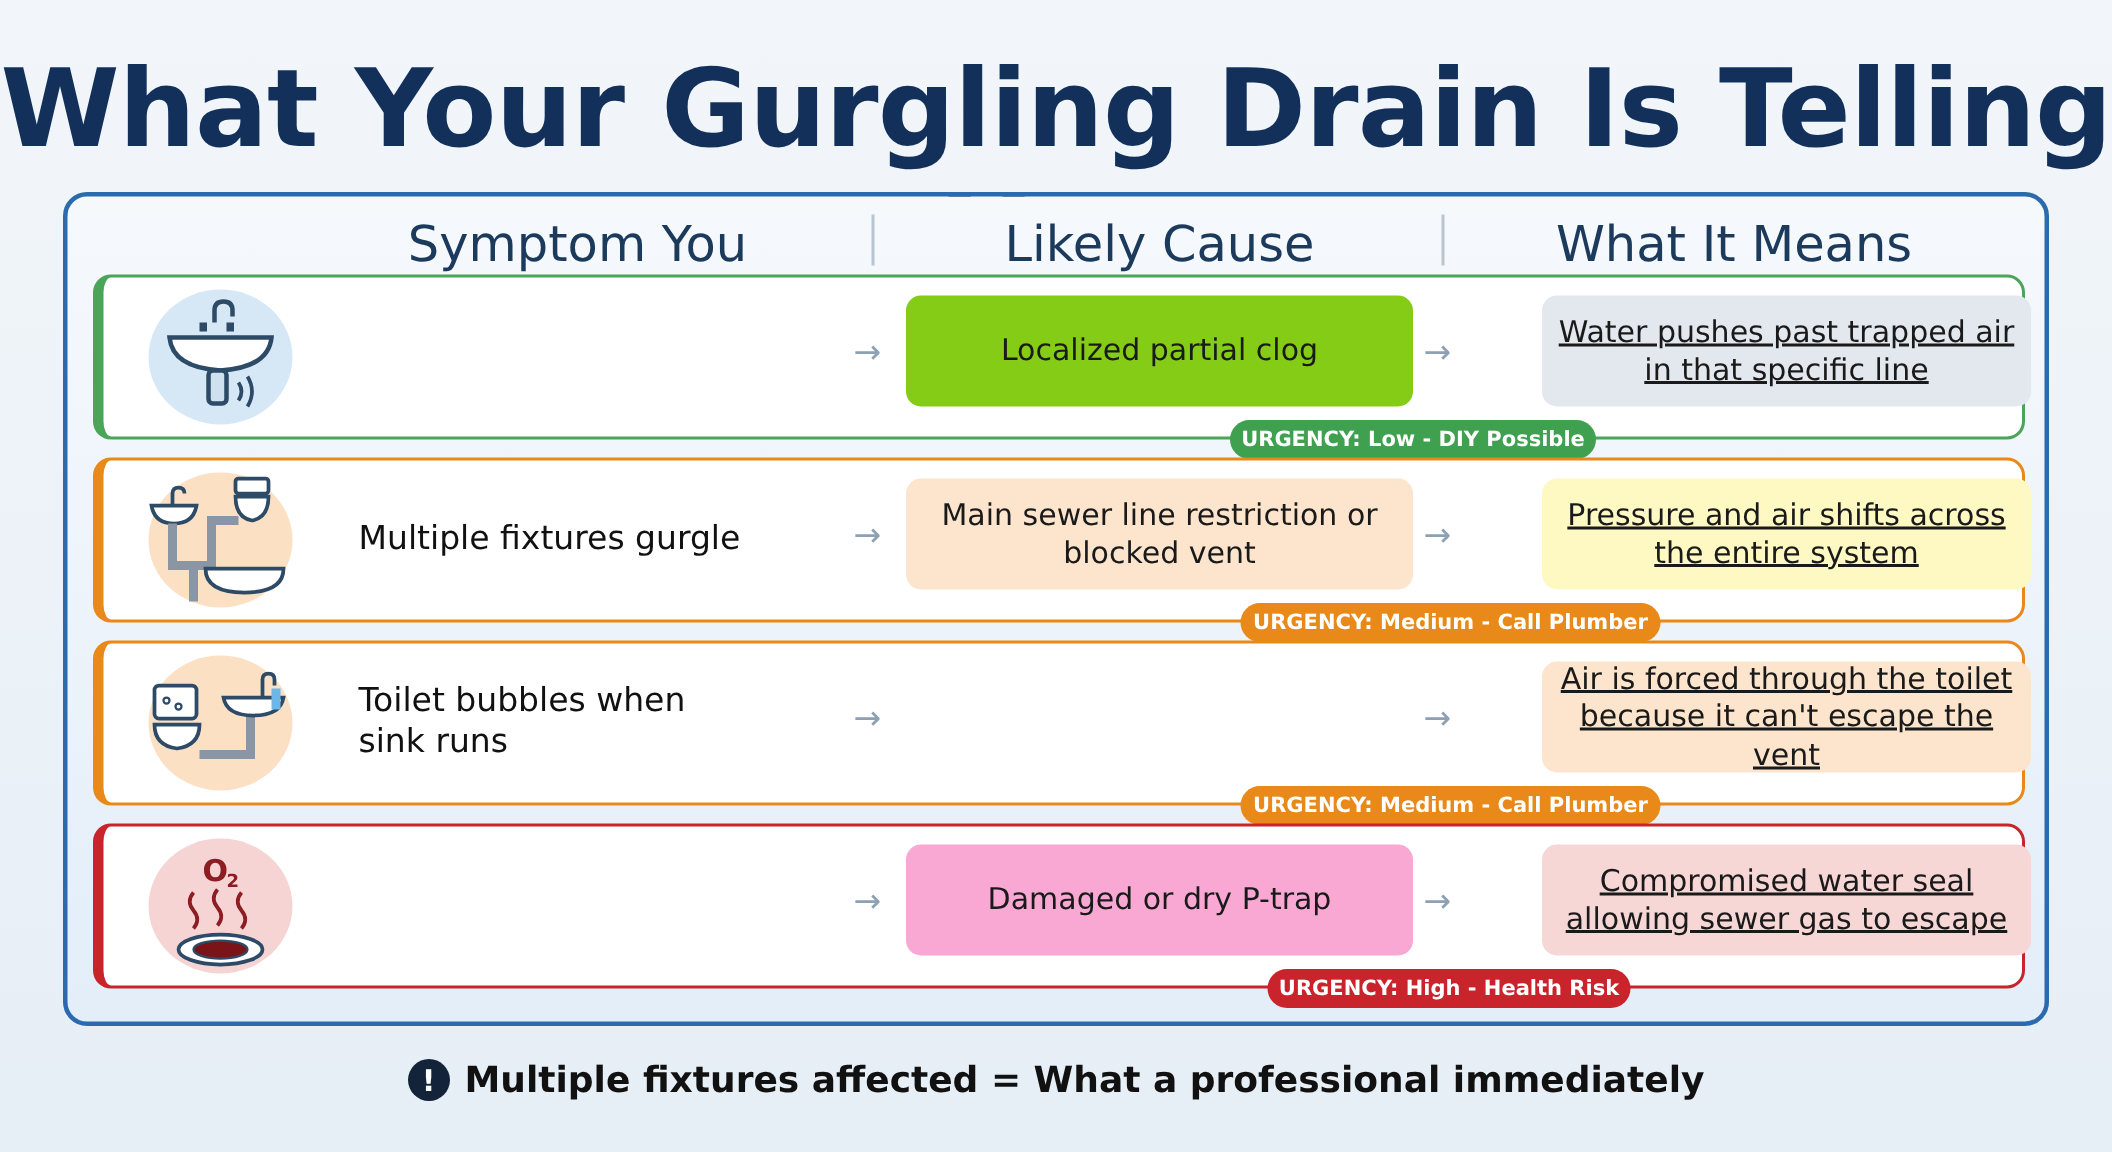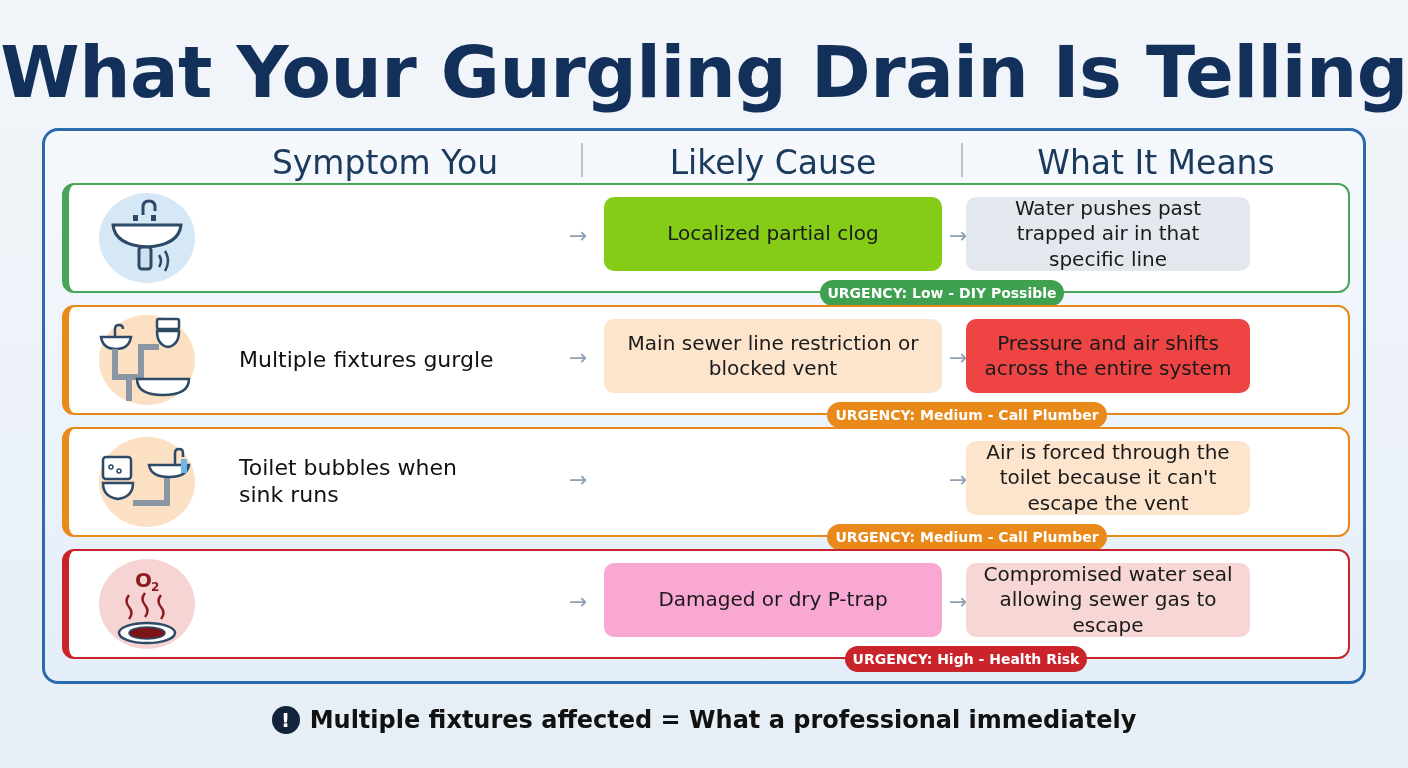--- a/index.html
+++ b/index.html
@@ -32,21 +32,21 @@
     position: absolute; left: 170px; top: 0; height: 106px; width: 320px;
     display: flex; align-items: center; font-size: 22px; color: #111; line-height: 1.22;
   }
   .arrow { position: absolute; top: 38px; font-size: 22px; color: #8ea0b3; }
   .box {
     position: absolute; top: 12px; height: 74px; border-radius: 10px;
     display: flex; align-items: center; justify-content: center; text-align: center;
     font-size: 20px; color: #1a1a1a; line-height: 1.26; padding: 0 10px;
   }
   .cause { left: 535px; width: 338px; }
-  .means { left: 897px; width: 284px; }
+  .means { left: 959px; width: 326px; text-decoration: underline; }
   .badge {
     position: absolute; top: 95px; height: 26px; border-radius: 13px;
     color: #fff; font-size: 14px; font-weight: bold;
     display: flex; align-items: center; justify-content: center; padding: 0 14px; white-space: nowrap;
   }
   .footer {
     position: absolute; left: 0; top: 706px; width: 1408px; display: flex;
     justify-content: center; align-items: center; gap: 10px;
     font-size: 24px; font-weight: bold; color: #111;
   }
@@ -94,21 +94,21 @@
         <rect x="58" y="4" width="22" height="10" rx="2" fill="#fff" stroke="#2d4a66" stroke-width="2.5"></rect>
         <path d="M58 16 h22 q0 14 -11 16 q-11 -2 -11 -16z" fill="#fff" stroke="#2d4a66" stroke-width="2.5"></path>
         <path d="M38 64 h52 q0 16 -26 16 q-26 0 -26 -16z" fill="#fff" stroke="#2d4a66" stroke-width="2.5"></path>
         <path d="M30 86 v-22" stroke="#8a96a3" stroke-width="6"></path>
       </svg>
     </div>
     <div class="symptom">Multiple fixtures gurgle</div>
     <div class="arrow" style="left:500px;">→</div>
     <div class="box cause" style="background:#fce5cc;">Main sewer line restriction or blocked vent</div>
     <div class="arrow" style="left:880px;">→</div>
-    <div class="box means" style="background:#ef4444;">Pressure and air shifts across the entire system</div>
+    <div class="box means" style="background:#fef9c3;">Pressure and air shifts across the entire system</div>
     <div class="badge" style="left:758px;width:280px;background:#e8891a;">URGENCY: Medium - Call Plumber</div>
   </div>
 
   <div class="row" style="top:296px;border-color:#e8891a;">
     <div class="icon-circle" style="background:#fbe0c4;">
       <svg width="96" height="90" viewBox="0 0 96 90">
         <rect x="4" y="20" width="28" height="22" rx="3" fill="#fff" stroke="#2d4a66" stroke-width="2.5"></rect>
         <circle cx="12" cy="30" r="2" fill="none" stroke="#2d4a66" stroke-width="1.5"></circle>
           <circle cx="20" cy="34" r="2" fill="none" stroke="#2d4a66" stroke-width="1.5"></circle>
         <path d="M4 46 h30 q0 14 -15 16 q-15 -2 -15 -16z" fill="#fff" stroke="#2d4a66" stroke-width="2.5"></path>

